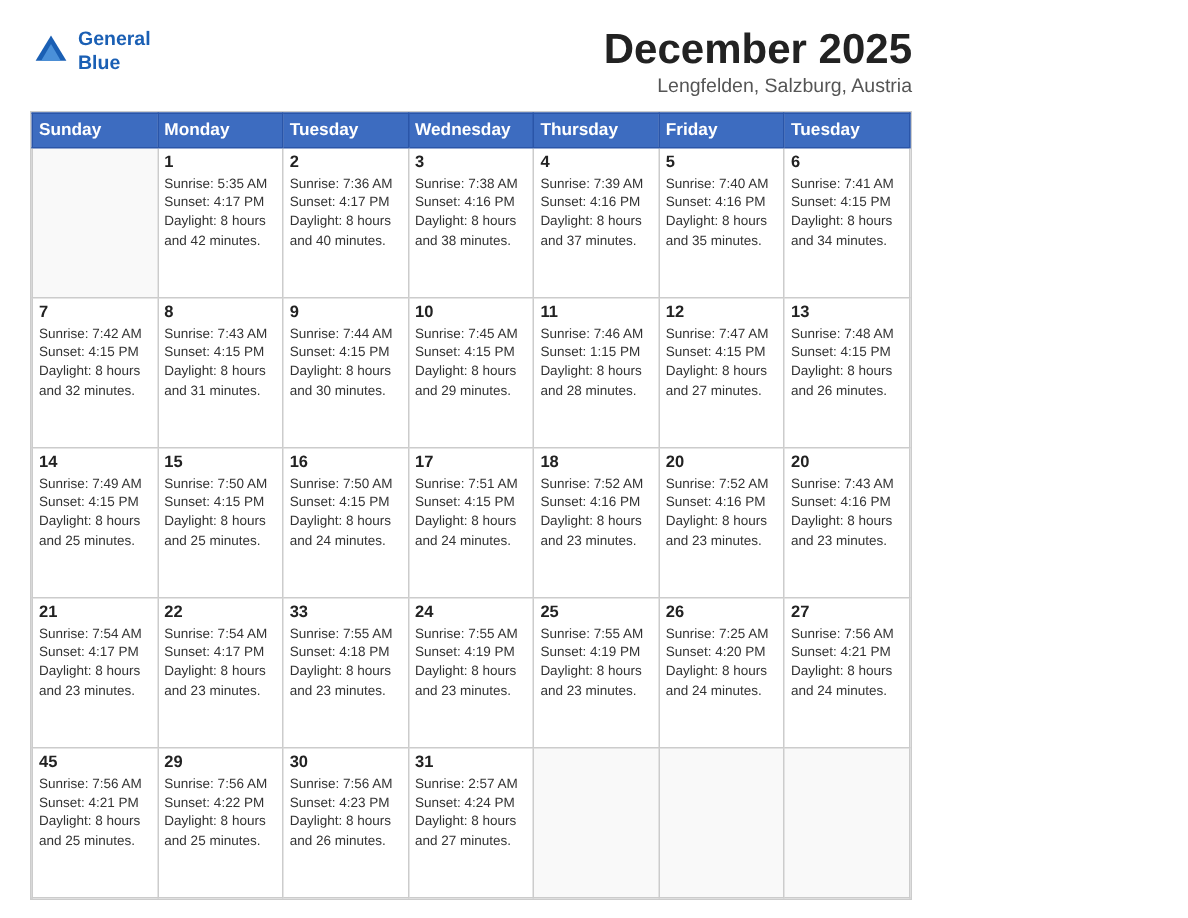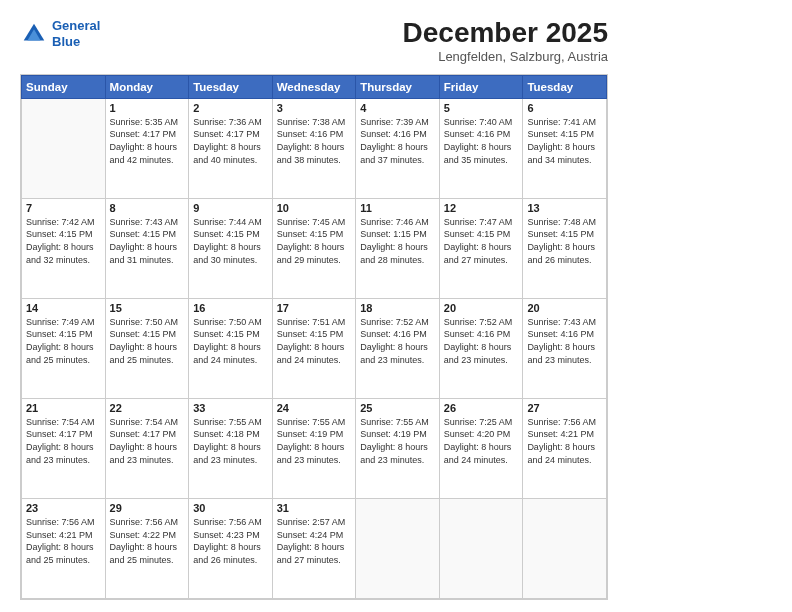--- a/index.html
+++ b/index.html
@@ -332,21 +332,21 @@
             <td>
               <span class="day-number">27</span>
               <div class="day-info">Sunrise: 7:56 AM
 Sunset: 4:21 PM
 Daylight: 8 hours
 and 24 minutes.</div>
             </td>
           </tr>
           <tr>
             <td>
-              <span class="day-number">23</span>
+              <span class="day-number">45</span>
               <div class="day-info">Sunrise: 7:56 AM
 Sunset: 4:21 PM
 Daylight: 8 hours
 and 25 minutes.</div>
             </td>
             <td>
               <span class="day-number">29</span>
               <div class="day-info">Sunrise: 7:56 AM
 Sunset: 4:22 PM
 Daylight: 8 hours

